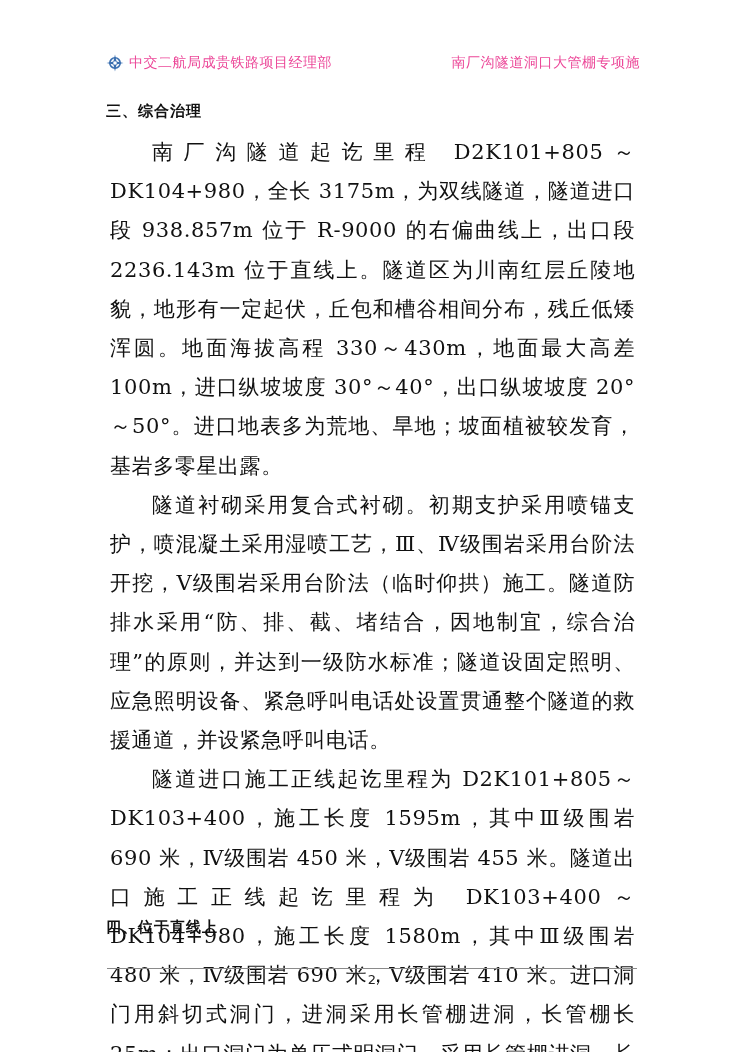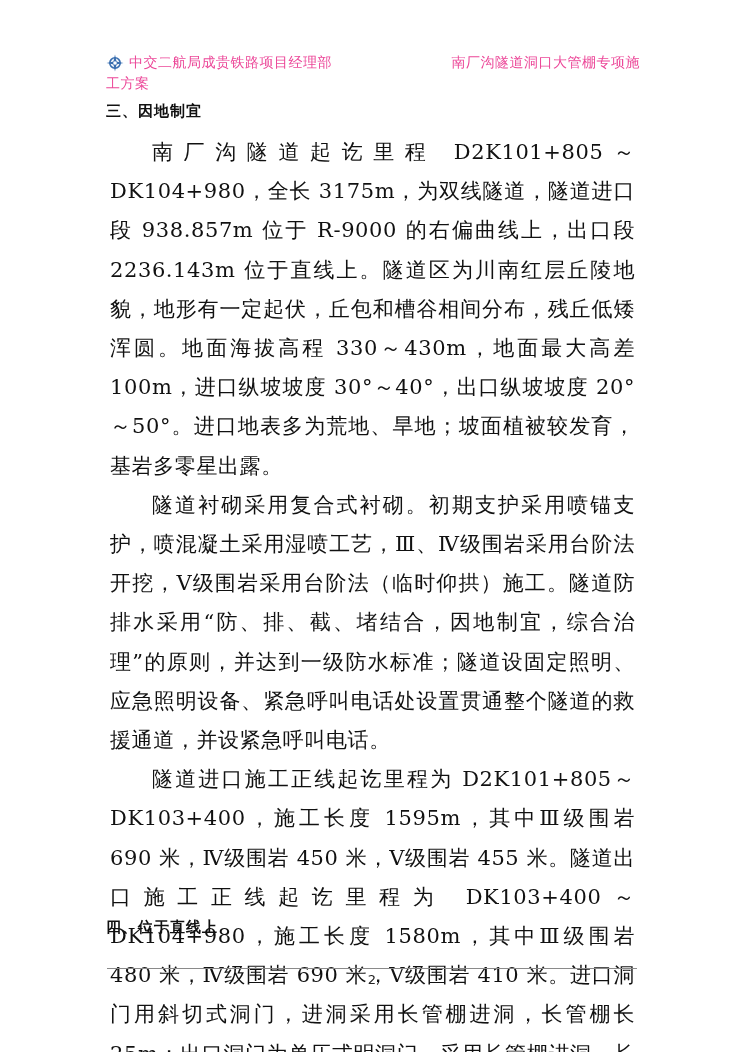--- a/index.html
+++ b/index.html
@@ -102,24 +102,23 @@
         <svg width="18" height="18" viewBox="0 0 18 18">
           <circle cx="9" cy="9" r="5.2" fill="none" stroke="#3a6fb0" stroke-width="1.6"></circle>
           <polygon points="9,0.5 10.6,7.4 17.5,9 10.6,10.6 9,17.5 7.4,10.6 0.5,9 7.4,7.4" fill="#3a6fb0"></polygon>
           <circle cx="9" cy="9" r="1.8" fill="#ffffff"></circle>
         </svg>
       </span>
       <span class="header-org">中交二航局成贵铁路项目经理部</span>
     </div>
     <span class="header-title-a">南厂沟隧道洞口大管棚专项施</span>
   </div>
-  <div class="header-title-b">工方案</div>
 </div>
 
-<div class="section-heading heading-3">三、因地制宜</div>
+<div class="section-heading heading-3">三、综合治理</div>
 
 <div class="body-text">
   <p class="para">南厂沟隧道起讫里程 D2K101+805～DK104+980，全长 3175m，为双线隧道，隧道进口段 938.857m 位于 R-9000 的右偏曲线上，出口段 2236.143m 位于直线上。隧道区为川南红层丘陵地貌，地形有一定起伏，丘包和槽谷相间分布，残丘低矮浑圆。地面海拔高程 330～430m，地面最大高差 100m，进口纵坡坡度 30°～40°，出口纵坡坡度 20°～50°。进口地表多为荒地、旱地；坡面植被较发育，基岩多零星出露。</p>
   <p class="para">隧道衬砌采用复合式衬砌。初期支护采用喷锚支护，喷混凝土采用湿喷工艺，Ⅲ、Ⅳ级围岩采用台阶法开挖，Ⅴ级围岩采用台阶法（临时仰拱）施工。隧道防排水采用“防、排、截、堵结合，因地制宜，综合治理”的原则，并达到一级防水标准；隧道设固定照明、应急照明设备、紧急呼叫电话处设置贯通整个隧道的救援通道，并设紧急呼叫电话。</p>
   <p class="para">隧道进口施工正线起讫里程为 D2K101+805～DK103+400，施工长度 1595m，其中Ⅲ级围岩 690 米，Ⅳ级围岩 450 米，Ⅴ级围岩 455 米。隧道出口施工正线起讫里程为 DK103+400～DK104+980，施工长度 1580m，其中Ⅲ级围岩 480 米，Ⅳ级围岩 690 米，Ⅴ级围岩 410 米。进口洞门用斜切式洞门，进洞采用长管棚进洞，长管棚长 25m；出口洞门为单压式明洞门，采用长管棚进洞，长管棚长 30m。进口明洞起始里程 D2K101+805，明暗分界里程 D2K101+825。出口明洞起始里程 DK104+980，明暗分界里程 DK104+975。</p>
 </div>
 
 <div class="section-heading heading-4">四、位于直线上</div>
 
 <div class="footer-rule"></div>

